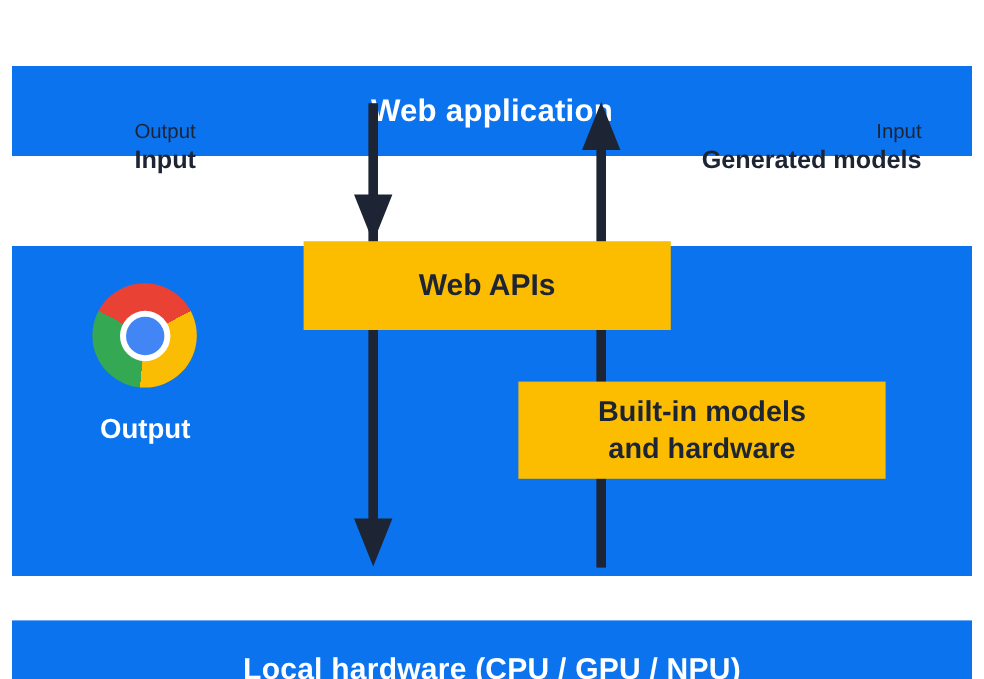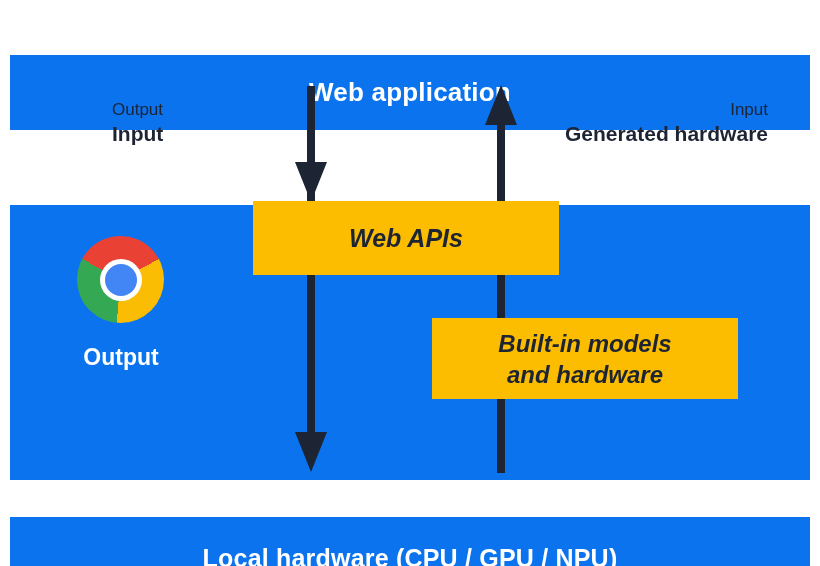--- a/index.html
+++ b/index.html
@@ -35,21 +35,21 @@
     border-left:16px solid transparent;border-right:16px solid transparent;}
   .head-down{border-top:40px solid var(--dark);}
   .head-up{border-bottom:40px solid var(--dark);}
   .down-head-upper{left:295px;top:162px;}
   .down-head-lower{left:295px;top:432px;}
   .up-head-top{left:485px;top:85px;}
 
   
   .yellow-box{position:absolute;background:var(--yellow);z-index:3;
     display:flex;align-items:center;justify-content:center;flex-direction:column;
-    color:var(--dark);font-weight:700;text-align:center;font-style:italic;}
+    color:var(--dark);font-weight:700;text-align:center;}
   .webapis-box{left:253px;top:201px;width:306px;height:74px;font-size:25px;}
   .models-box{left:432px;top:318px;width:306px;height:81px;font-size:24px;line-height:31px;}
 
   
   .chrome-icon{position:absolute;left:77px;top:236px;width:87px;height:87px;z-index:3;}
   .chrome-disc{position:absolute;inset:0;border-radius:50%;
     background:conic-gradient(from 0deg,
       #e94235 0deg 62deg,
       #fbbc04 62deg 185deg,
       #34a853 185deg 298deg,
@@ -69,21 +69,21 @@
   <div class="band top-bar">
     <span class="bar-title">Web application</span>
   </div>
 
   <div class="io-block io-input">
     <span class="io-caption">Output</span>
     <span class="io-value">Input</span>
   </div>
   <div class="io-block io-output">
     <span class="io-caption">Input</span>
-    <span class="io-value">Generated hardware</span>
+    <span class="io-value">Generated models</span>
   </div>
 
   <div class="band mid-section"></div>
 
   <div class="band bottom-bar">
     <span class="bar-title">Local hardware (CPU / GPU / NPU)</span>
   </div>
 
   <div class="arrow-line down-line"></div>
   <div class="arrowhead head-down down-head-upper"></div>

